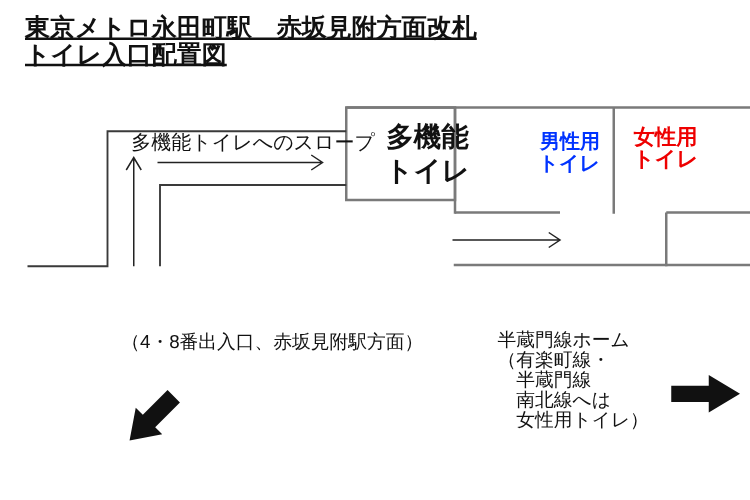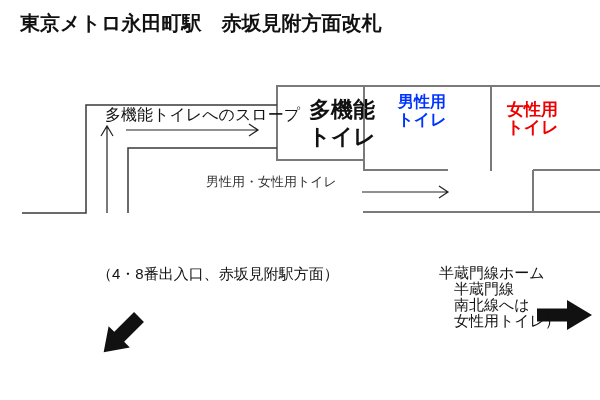--- a/index.html
+++ b/index.html
@@ -6,60 +6,61 @@
   body{
     width:600px;height:400px;position:relative;overflow:hidden;
     background:#ffffff;
     font-family:"Liberation Sans","DejaVu Sans",sans-serif;
     color:#111;
   }
   .abs{position:absolute;}
   .title{
     left:20px;top:13px;
     font-size:20px;font-weight:bold;line-height:21px;
-    letter-spacing:0px;white-space:nowrap;
+    letter-spacing:0px;white-space:nowrap;text-decoration:underline;
   }
   .canvas{left:0;top:0;}
   .lbl-multi-slope{
     left:105px;top:106px;font-size:16px;line-height:17px;
     color:#111;white-space:nowrap;
   }
   .room-label{
     text-align:center;font-weight:bold;white-space:nowrap;
   }
   .multi-room-label{
     left:278px;top:96px;width:86px;
     font-size:22px;line-height:27px;color:#111;padding-left:21px;
   }
   .mens-room-label{
-    left:364px;top:93px;width:116px;
-    font-size:16px;line-height:18px;
+    left:364px;top:105px;width:116px;
+    font-size:16px;line-height:18px;text-align:right;
   }
   .womens-room-label{
     left:480px;top:101px;width:105px;
     font-size:17px;line-height:18px;
   }
   .lbl-mw-slope{
     left:206px;top:174px;font-size:13px;line-height:15px;
     color:#333;white-space:nowrap;
   }
   .lbl-gate{
     left:97px;top:265px;font-size:15px;line-height:17px;
     white-space:nowrap;
   }
   .lbl-platform{
-    left:439px;top:265px;font-size:15px;line-height:16px;
+    left:398px;top:265px;font-size:15px;line-height:16px;
     white-space:nowrap;
   }
 </style>
 </head>
 <body>
 
 <div class="abs title">
   <div>東京メトロ永田町駅　赤坂見附方面改札</div>
+  <div>トイレ入口配置図</div>
 </div>
 
 <svg class="abs canvas" width="600" height="400" viewBox="0 0 600 400">
 
   <g stroke="#7a7a7a" stroke-width="2" fill="none">
     <path d="M277,86 H600"></path>
     <rect x="277" y="86" width="87" height="74"></rect>
     <path d="M364,86 V171"></path>
     <path d="M364,170 H448"></path>
     <path d="M491,86 V171"></path>
@@ -95,25 +96,25 @@
   <div>男性用</div>
   <div>トイレ</div>
 </div>
 
 <div class="abs room-label womens-room-label" style="color: rgb(238, 0, 0);">
   <div>女性用</div>
   <div>トイレ</div>
 </div>
 
 <div class="abs lbl-mw-slope">
-  <div>男性用・女性用トイレ</div>
 </div>
 
 <div class="abs lbl-gate">
   <div>（4・8番出入口、赤坂見附駅方面）</div>
 </div>
 
 <div class="abs lbl-platform">
   <div>半蔵門線ホーム</div>
+  <div>（有楽町線・</div>
   <div>　半蔵門線</div>
   <div>　南北線へは</div>
   <div>　女性用トイレ）</div>
 </div>
 
 </body></html>

